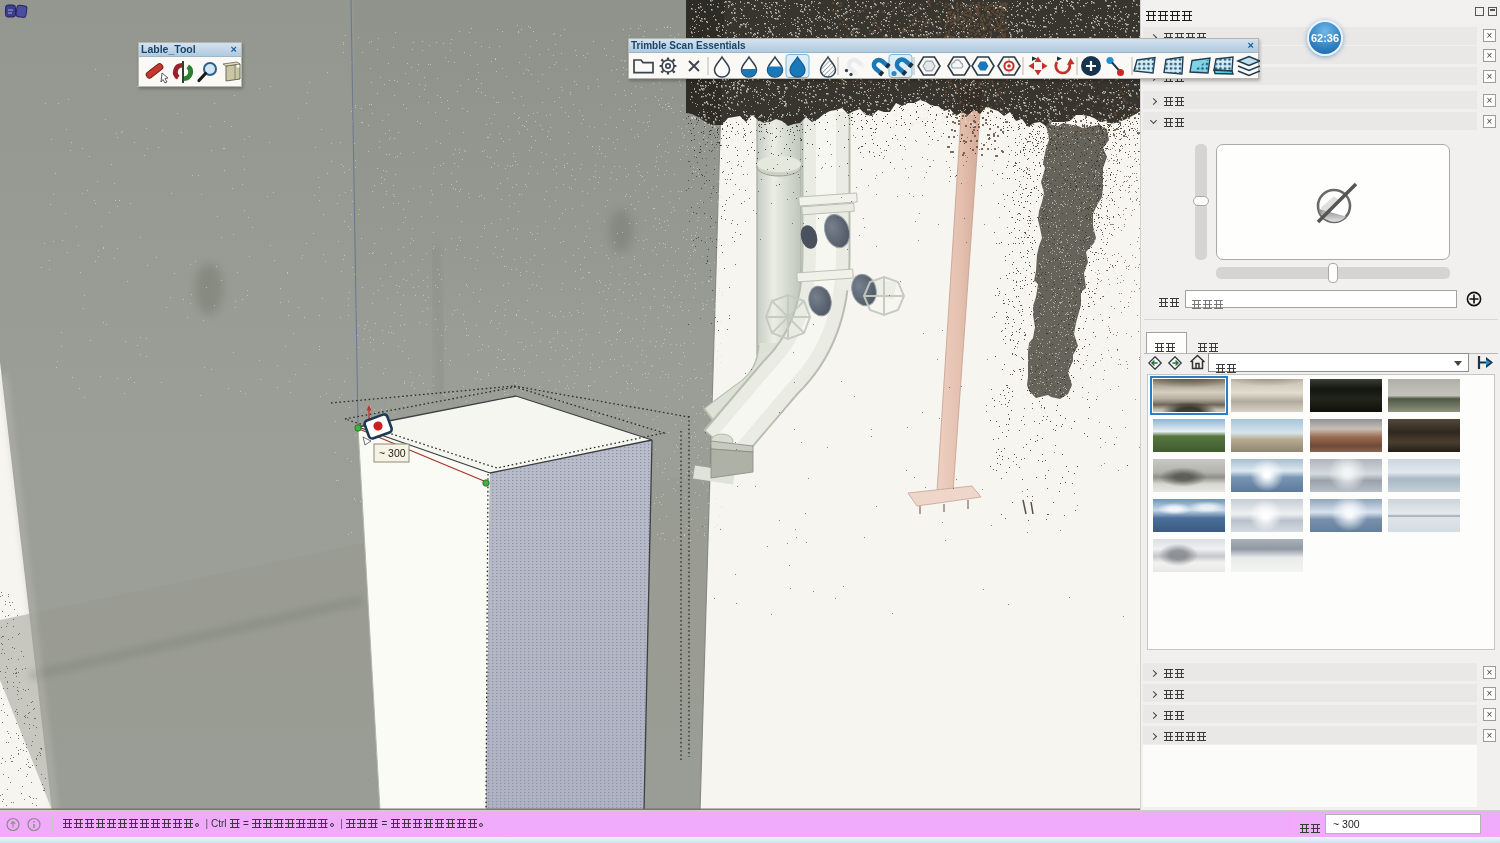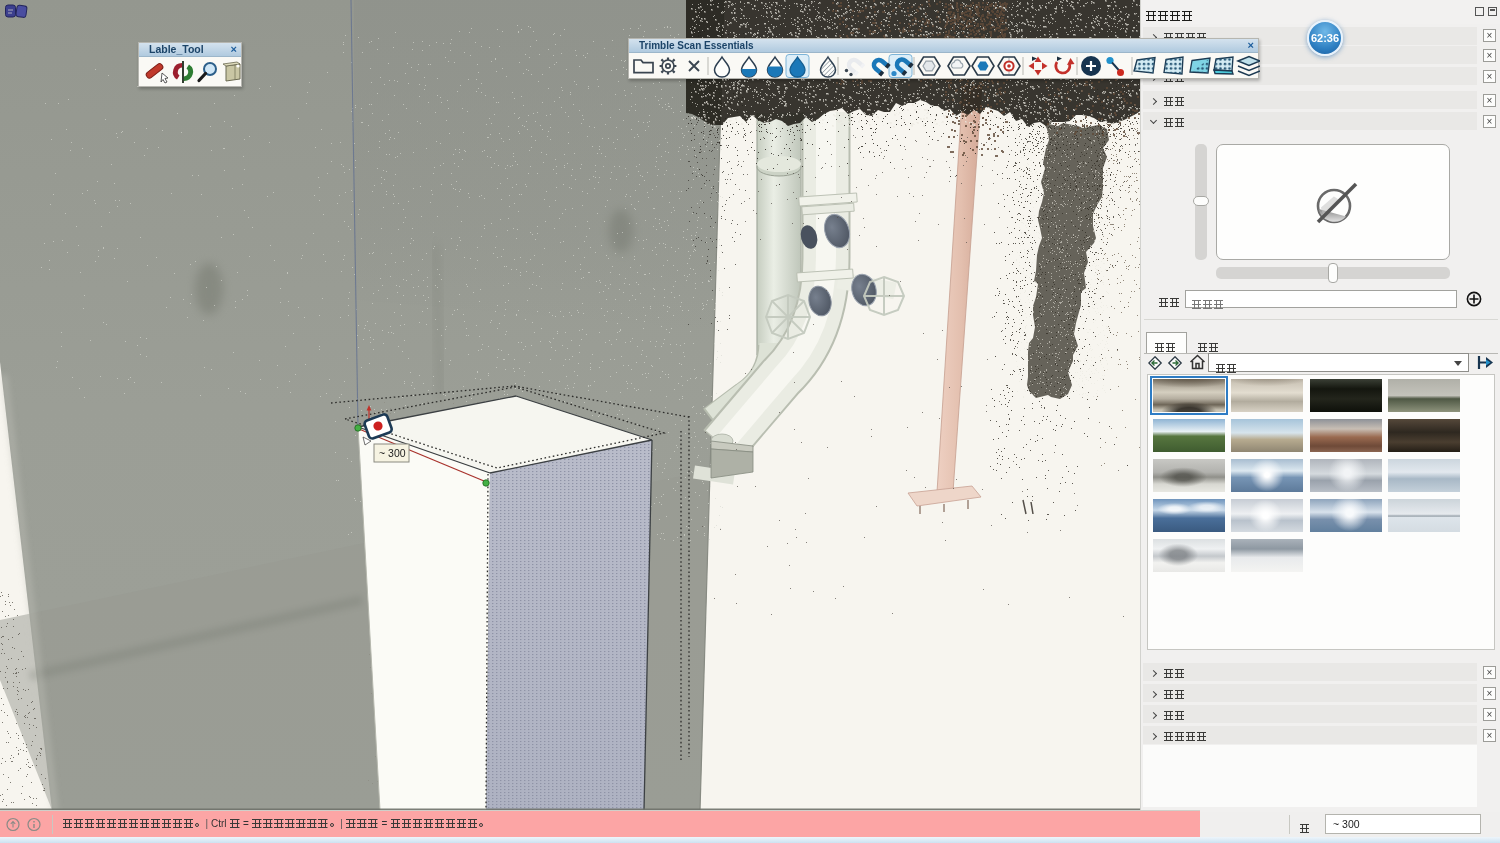--- a/index.html
+++ b/index.html
@@ -23,24 +23,24 @@
  linear-gradient(#1c1c1a,#1c1c1a) 2.4px 0/1.4px 10.5px no-repeat,
  linear-gradient(#1c1c1a,#1c1c1a) 7.2px 0/1.4px 10.5px no-repeat}
 i.dot{display:inline-block;width:4px;height:4px;border:1px solid #3a3a38;border-radius:50%;margin:0 1px;vertical-align:0}
 #panel{position:absolute;left:1140px;top:0;width:360px;height:812px;background:#f1f0ef;border-left:1px solid #d2d2ce}
 .phead{position:absolute;left:0;top:0;width:360px;height:24px;background:#f2f1f0}
 .prow{position:absolute;left:2px;width:334px;height:18px;background:#e9e8e6;line-height:18px;white-space:nowrap}
 .prow .chev{display:inline-block;width:5px;height:5px;border-right:1.6px solid #444;border-top:1.6px solid #444;transform:rotate(45deg);margin:0 7px 1px 8px}
 .prow .chevd{display:inline-block;width:5px;height:5px;border-right:1.6px solid #444;border-top:1.6px solid #444;transform:rotate(135deg);margin:0 7px 3px 8px}
 .xbtn{position:absolute;left:1483px;width:13px;height:13px;background:#fdfdfc;border:1px solid #9c9c98;color:#444;font-size:10px;line-height:11px;text-align:center}
 .thumb{position:absolute;width:72px;height:33px}
-#sbar{position:absolute;left:0;top:810px;width:1200px;height:27px;background:#fca5a5;border-top:1px solid #cfcfc9}
+#sbar{position:absolute;left:0;top:810px;width:1500px;height:27px;background:#f0abfc;border-top:1px solid #cfcfc9}
 #bstrip{position:absolute;left:0;top:837px;width:1500px;height:6px;background:linear-gradient(180deg,#eef5fb,#cde2f2)}
 .tbar{position:absolute;background:#faf9f5;border:1px solid #b6b6b0;box-shadow:1px 2px 3px rgba(0,0,0,0.25)}
-.tbar .tt{height:14px;background:linear-gradient(180deg,#d4e2ee,#b0cadf);border-bottom:1px solid #9cb6ca;color:#1c4468;font-weight:bold;font-size:10px;line-height:13px;padding-left:10px;position:relative}
+.tbar .tt{height:14px;background:linear-gradient(180deg,#d4e2ee,#b0cadf);border-bottom:1px solid #9cb6ca;color:#1c4468;font-weight:bold;font-size:10px;line-height:13px;padding-left:2px;position:relative}
 .tbar .tt .tx{position:absolute;right:4px;top:0;color:#1c5d9c;font-weight:bold;font-size:11px}
 </style></head>
 <body>
 <div id="vp">
     <svg width="1140" height="810" viewBox="0 0 1140 810" style="position:absolute;left:0;top:0">
 <defs>
  <linearGradient id="wallg" x1="0" y1="0" x2="0" y2="1">
   <stop offset="0" stop-color="#94978f"></stop>
           <stop offset="0.5" stop-color="#9b9e96"></stop>
           <stop offset="1" stop-color="#9da098"></stop>

